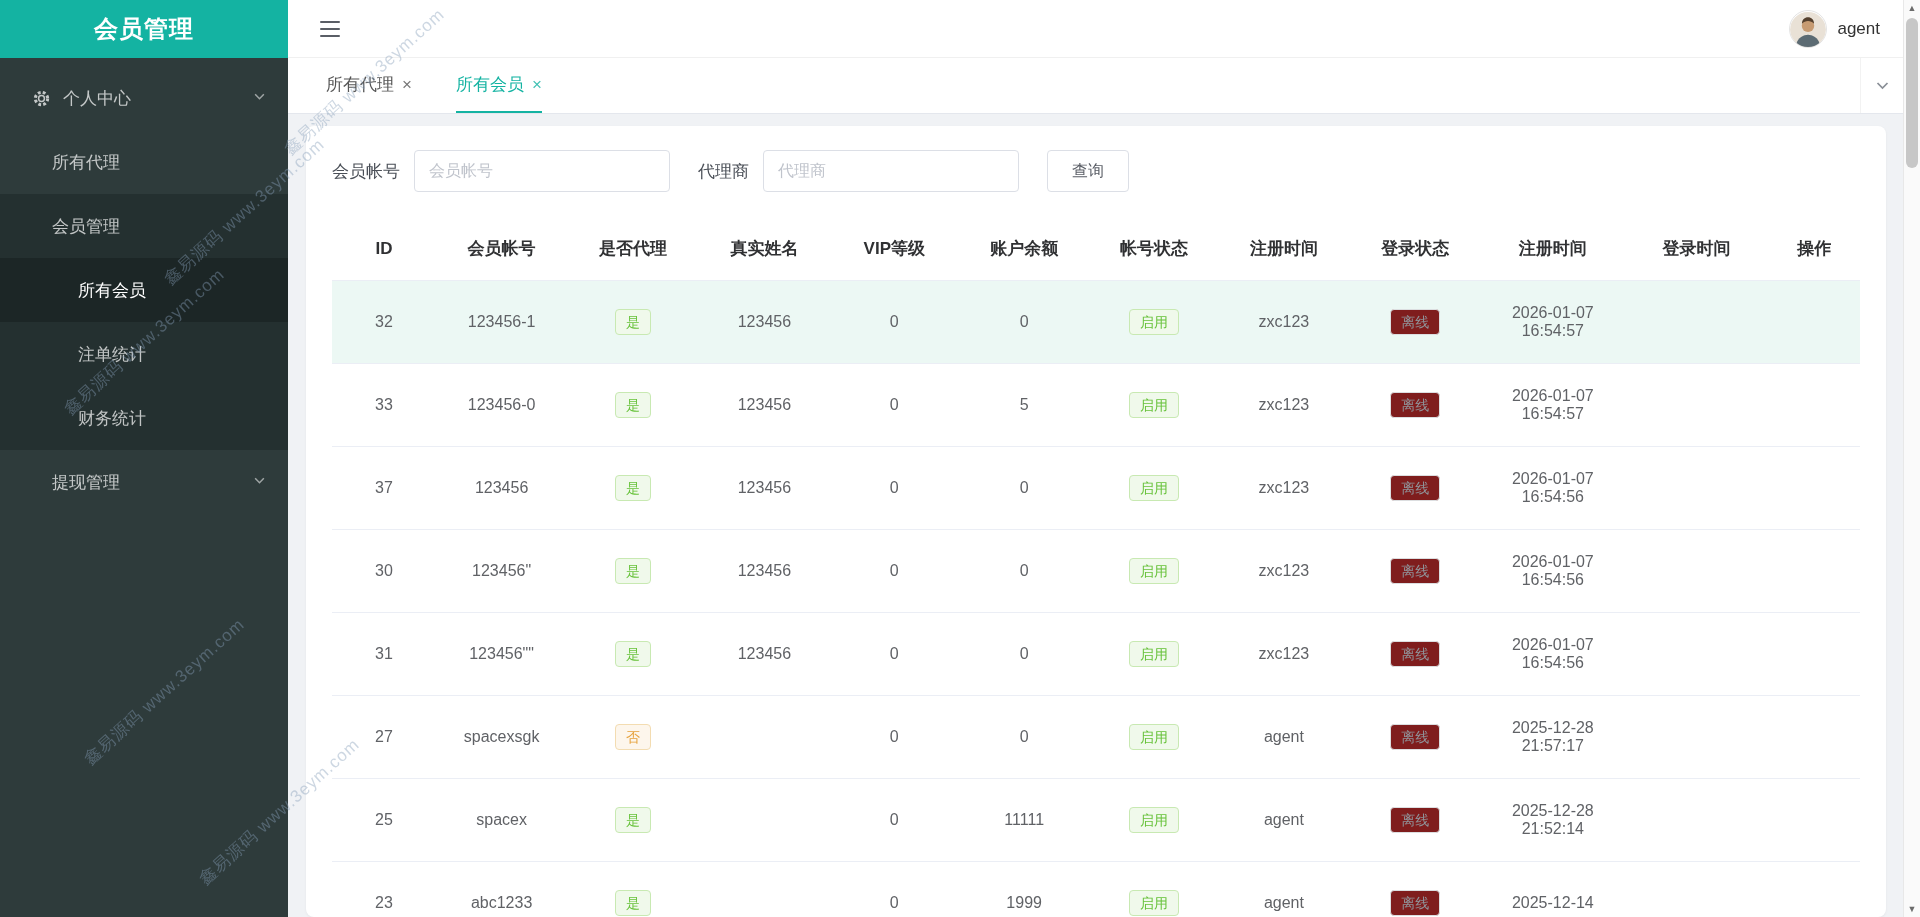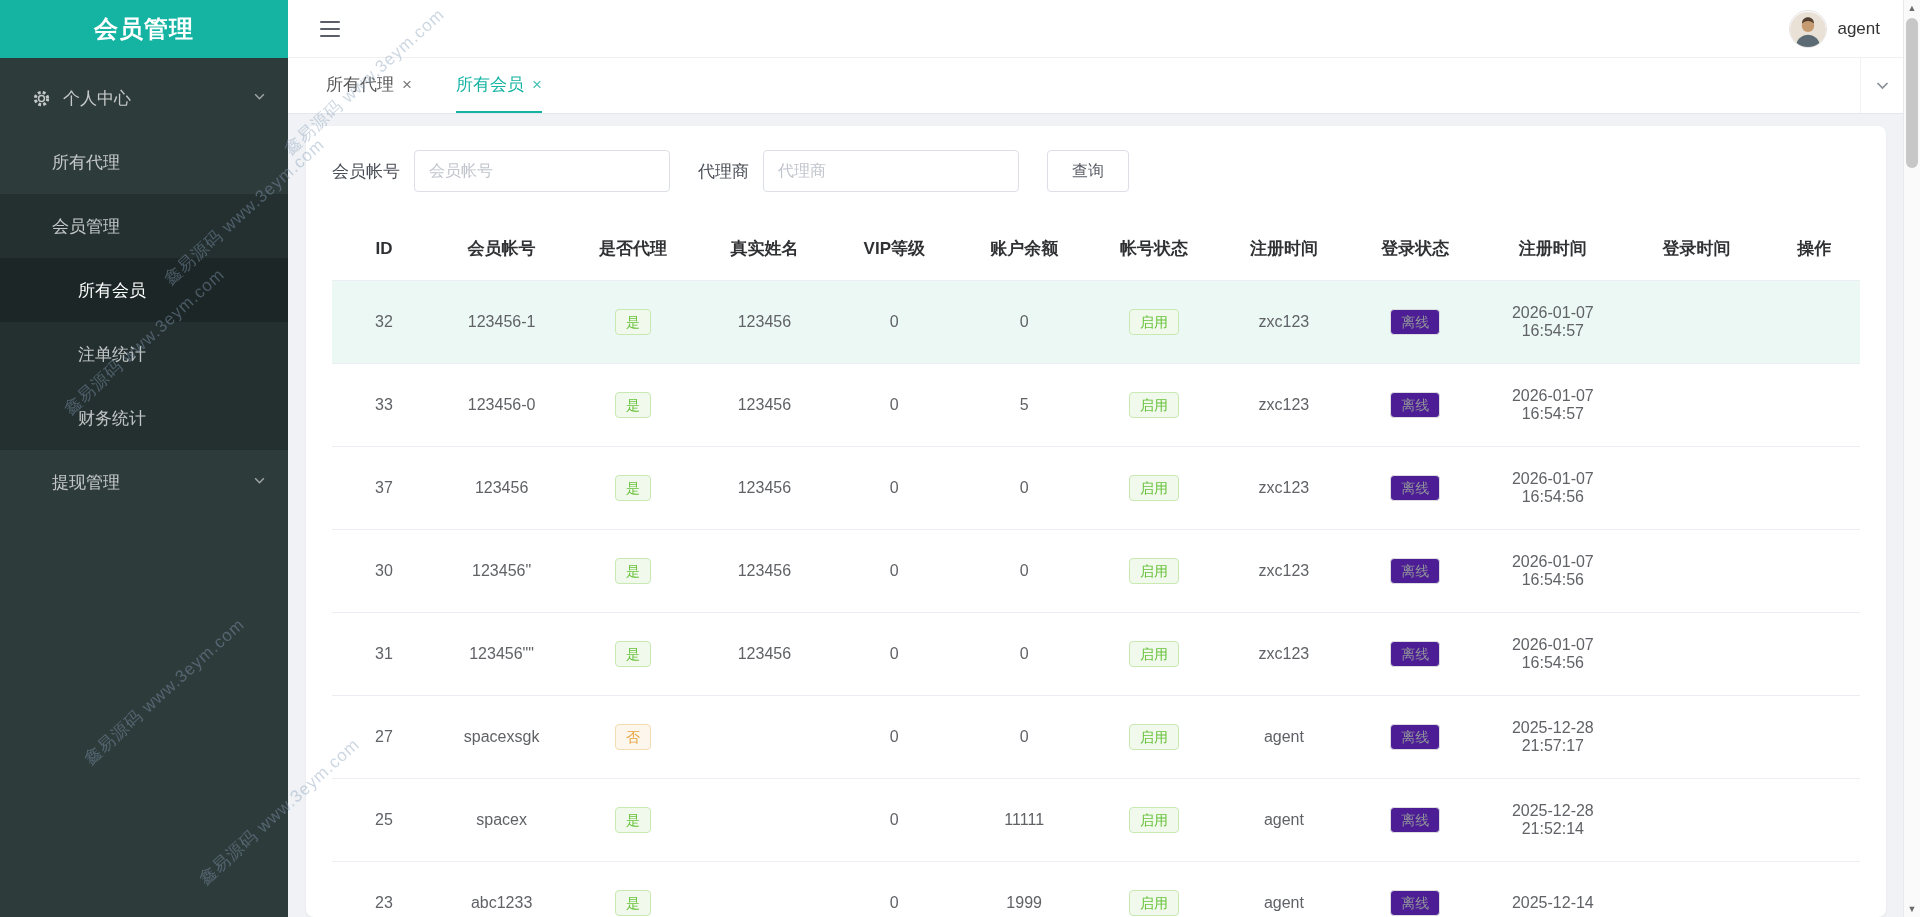--- a/index.html
+++ b/index.html
@@ -57,21 +57,21 @@
   .btn-query{height:42px;padding:0 24px;background:#fff;border:1px solid #dcdfe6;border-radius:4px;font-size:16px;color:#5a5e66;cursor:pointer;font-family:inherit;}
 
   
   table{width:100%;border-collapse:collapse;table-layout:fixed;}
   thead th{height:62px;font-size:17px;font-weight:bold;color:var(--text-main);text-align:center;border-bottom:1px solid var(--border);padding:0 4px;}
   tbody td{height:83px;font-size:16px;color:var(--text-sub);text-align:center;border-bottom:1px solid var(--border);padding:6px 8px;word-wrap:break-word;}
   tbody tr.hl{background:#ecf8f4;}
   .tag{display:inline-block;padding:5px 10px;font-size:14px;line-height:1;border-radius:4px;border:1px solid;}
   .tag.ok{color:#67c23a;background:#f0f9eb;border-color:#c8e9b2;}
   .tag.warn{color:#e6a23c;background:#fdf6ec;border-color:#f3dcb1;}
-  .tag.info{color:#909399;background:#4c1d95;border-color:#dcdee0;}
+  .tag.info{color:#909399;background:#7f1d1d;border-color:#dcdee0;}
 
   
   .wm-layer{position:absolute;inset:0;pointer-events:none;z-index:60;overflow:hidden;}
   .wm{position:absolute;font-size:17px;color:rgba(135,160,185,.42);transform:rotate(-42deg);white-space:nowrap;letter-spacing:1px;}
 
   
   .pscroll{position:absolute;top:0;right:0;width:17px;height:100%;background:#fafafa;border-left:1px solid #e8e8e8;z-index:70;}
   .pscroll .arrow{position:absolute;left:0;width:100%;height:16px;display:flex;align-items:center;justify-content:center;font-size:9px;color:#6b6b6b;cursor:pointer;}
   .pscroll .arrow.up{top:0;}
   .pscroll .arrow.down{bottom:0;}

